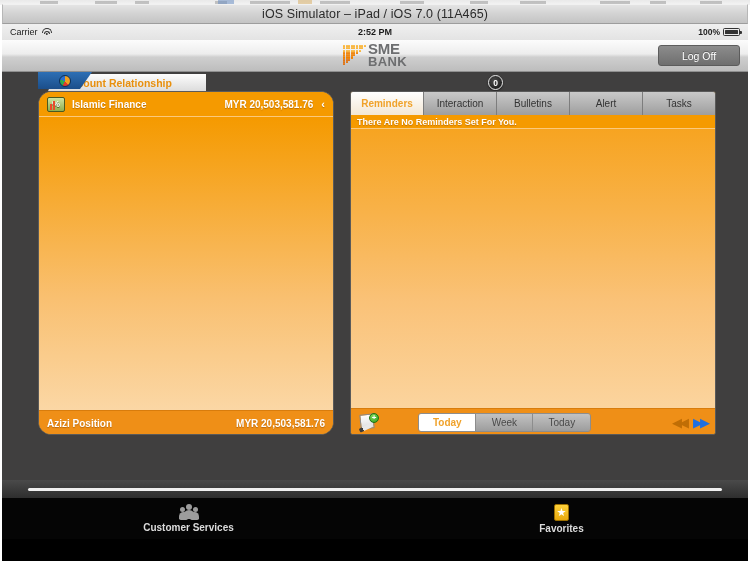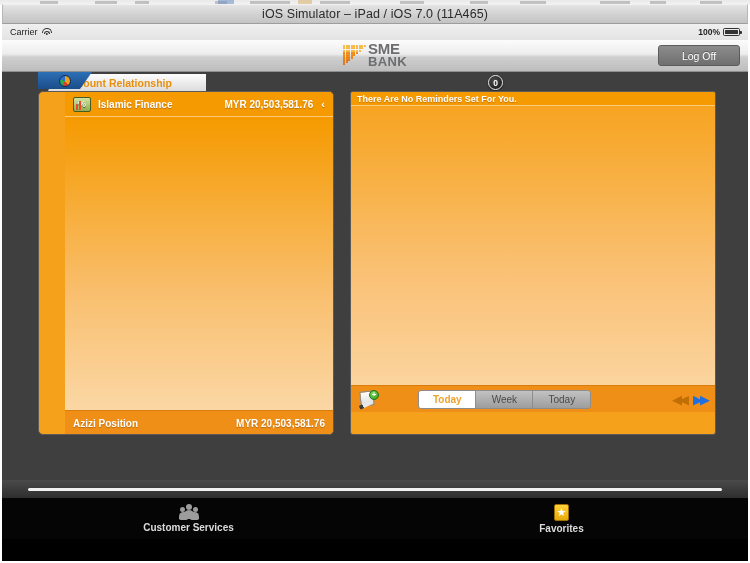--- a/index.html
+++ b/index.html
@@ -173,23 +173,22 @@
     background: radial-gradient(circle at 40% 35%, #4b4b4b, #111);
     border: 1.5px solid #e8e8e8;
     color: #fff; font-size: 8.5px; font-weight: bold;
     display: flex; align-items: center; justify-content: center;
     box-shadow: 0 1px 2px rgba(0,0,0,.5);
   }
 
   
   .card-left {
     position: absolute; left: 36px; top: 19px; width: 296px; height: 344px;
-    border: 1px solid #5a5a5a; border-radius: 5px; overflow: hidden;
+    border: 1px solid #5a5a5a; border-radius: 13px; overflow: hidden;
     background: #f6a11b;
-    padding-left: 26px;
   }
   .acct-row {
     height: 25px; background: #f59a00;
     display: flex; align-items: center; padding: 0 8px;
     border-bottom: 1px solid #fbc97c;
     color: #fff; font-size: 10px; font-weight: bold;
     text-shadow: 0 1px 1px rgba(120,60,0,.45);
     cursor: pointer;
   }
   .acct-ico {
@@ -370,20 +369,21 @@
 
     <div class="statusbar">
       <div class="sb-left">
         <span>Carrier</span>
         <span class="wifi-ico">
             <i></i>
             <i></i>
             <i></i>
           </span>
       </div>
+      <div class="sb-center">2:52 PM</div>
       <div class="sb-right">
         <span>100%</span>
         <span class="batt">
             <i></i>
           </span>
       </div>
     </div>
 
     <div class="app-header">
       <div class="logo">
@@ -473,20 +473,37 @@
           <span class="acct-chev">‹</span>
         </div>
         <div class="card-body"></div>
         <div class="total-row">
           <span>Azizi Position</span>
           <span class="right">MYR 20,503,581.76</span>
         </div>
       </div>
 
       <div class="card-right">
+        <div class="subtabs" id="subtabs">
+            <div class="subtab active">
+              <span>Reminders</span>
+            </div>
+            <div class="subtab">
+              <span>Interaction</span>
+            </div>
+            <div class="subtab">
+              <span>Bulletins</span>
+            </div>
+            <div class="subtab">
+              <span>Alert</span>
+            </div>
+            <div class="subtab">
+              <span>Tasks</span>
+            </div>
+          </div>
         <div class="reminder-msg">There Are No  Reminders Set For You.</div>
         <div class="reminder-body"></div>
         <div class="reminder-toolbar">
           <div class="note-ico">
             <span class="pg"></span>
               <span class="pen"></span>
               <span class="plus">+</span>
           </div>
           <div class="seg" id="segctl">
               <div class="seg-item active">Today</div>

